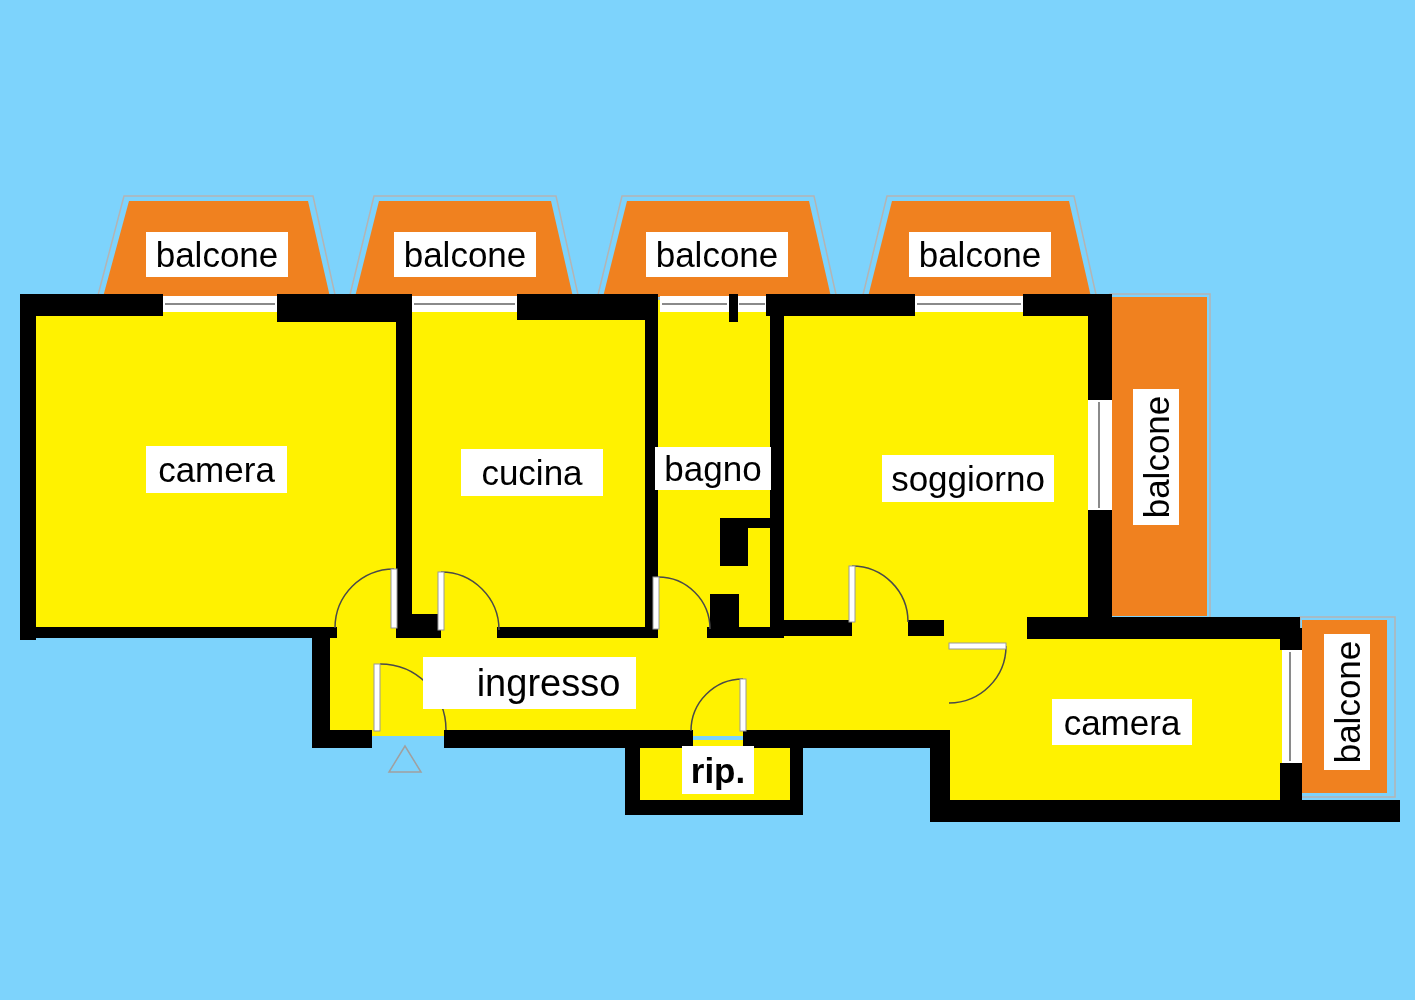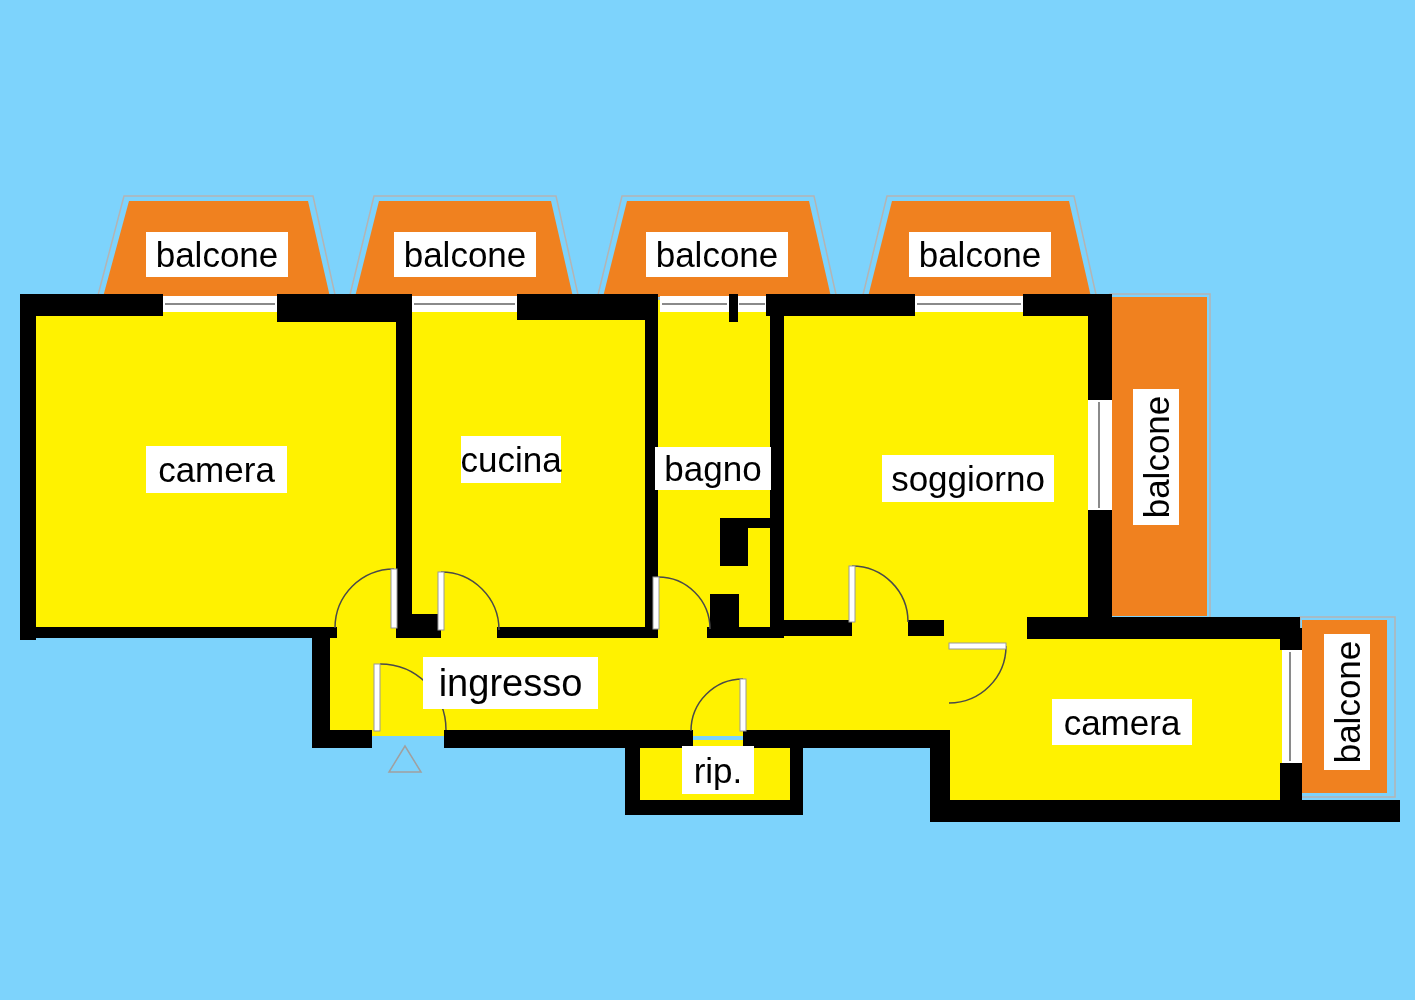--- a/index.html
+++ b/index.html
@@ -174,24 +174,24 @@
       <path class="entry-tri" d="M405,746 L389,772 L421,772 Z"></path>
     </g>
   </svg>
 
   <div class="lbl" style="left:146px;top:232px;width:142px;height:45px;">balcone</div>
   <div class="lbl" style="left:394px;top:232px;width:142px;height:45px;">balcone</div>
   <div class="lbl" style="left:646px;top:232px;width:142px;height:45px;">balcone</div>
   <div class="lbl" style="left:909px;top:232px;width:142px;height:45px;">balcone</div>
 
   <div class="lbl" style="left:146px;top:446px;width:141px;height:47px;">camera</div>
-  <div class="lbl" style="left:461px;top:436px;width:100px;height:47px;">cucina</div>
+  <div class="lbl" style="left:461px;top:449px;width:142px;height:47px;">cucina</div>
   <div class="lbl" style="left:655px;top:447px;width:116px;height:43px;">bagno</div>
   <div class="lbl" style="left:882px;top:455px;width:172px;height:47px;">soggiorno</div>
 
   <div class="lbl rot" style="left:1088px;top:434px;width:136px;height:46px;">balcone</div>
 
-  <div class="lbl big" style="left:423px;top:657px;width:175px;height:52px;">ingresso</div>
-  <div class="lbl" style="left:682px;top:746px;width:72px;height:48px;">rip.</div>
+  <div class="lbl big" style="left:423px;top:657px;width:175px;height:52px;padding-left:38px;">ingresso</div>
+  <div class="lbl" style="left:682px;top:746px;width:72px;height:48px;font-weight:bold;">rip.</div>
   <div class="lbl" style="left:1052px;top:699px;width:140px;height:46px;">camera</div>
 
   <div class="lbl rot" style="left:1279px;top:679px;width:136px;height:46px;">balcone</div>
 </div>
 
 </body></html>

